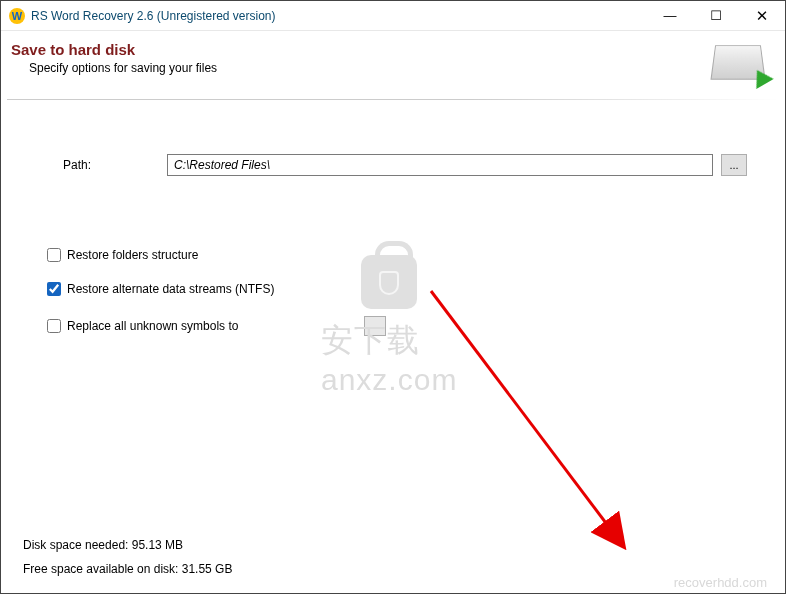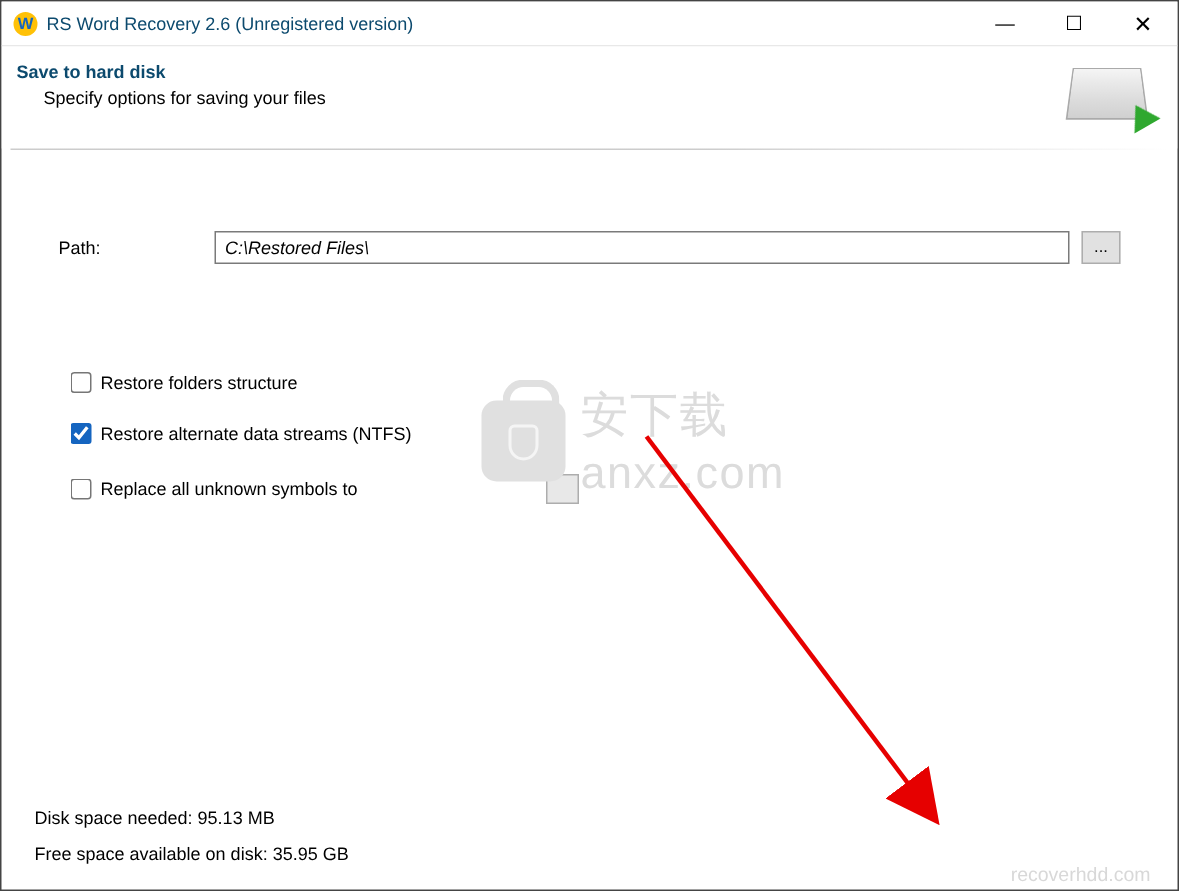--- a/index.html
+++ b/index.html
@@ -38,21 +38,21 @@
       font-size: 13px; color: #000;
     }
     .win-btn.close-x { font-size: 15px; }
     
     .header {
       padding: 10px 18px 14px 10px;
       display: flex;
       background: #fff;
     }
     .header-text { flex: 1; }
-    .header-title { font-size: 12px; font-weight: bold; color: #0c4a6e; }
+    .header-title { font-size: 15px; font-weight: bold; color: #7f1d1d; }
     .header-sub { font-size: 12px; color: #000; padding-left: 18px; margin-top: 3px; }
     .hdd-image {
       width: 54px; height: 44px;
       position: relative;
     }
     .hdd-body {
       width: 50px; height: 36px;
       background: linear-gradient(#f5f5f5,#d0d0d0);
       border: 1px solid #aaa;
       transform: perspective(60px) rotateX(18deg);
@@ -72,21 +72,21 @@
     .content {
       padding: 0 38px;
       position: relative;
       height: 440px;
     }
     .path-row {
       display: flex; align-items: center;
       margin-top: 54px;
       gap: 8px;
     }
-    .path-label { width: 96px; color: #000; }
+    .path-label { width: 96px; color: #000; margin-left: 24px; }
     .path-input {
       flex: 1; height: 22px;
       border: 1px solid #7a7a7a;
       padding: 2px 6px;
       font-family: inherit; font-size: 12px;
       background: #fff;
       font-style: italic;
     }
     .browse-btn {
       width: 26px; height: 22px;
@@ -125,20 +125,21 @@
       color: #d8d8d8;
       font-size: 13px;
     }
     
     .wm {
       position: absolute;
       top: 254px; left: 320px;
       display: flex; align-items: center;
       gap: 10px;
       pointer-events: none;
+      flex-direction: column;
     }
     .wm-lock {
       width: 56px; height: 54px;
       background: #e0e0e0;
       border-radius: 10px;
       position: relative;
     }
     .wm-lock::before {
       content: "";
       position: absolute;
@@ -212,21 +213,21 @@
     </label>
     <label class="check-row">
       <input type="checkbox" style="">
       <span>Replace all unknown symbols to</span>
       <input class="unknown-input" type="text" disabled="" value="" style="">
     </label>
   </div>
 
   <div class="info-block">
     <div class="info-line">Disk space needed: 95.13 MB</div>
-    <div class="info-line">Free space available on disk: 35.95 GB</div>
+    <div class="info-line">Free space available on disk: 31.55 GB</div>
   </div>
 
   <div class="watermark-url">recoverhdd.com</div>
 </div>
 
 <div class="wm">
   <div class="wm-lock">
       <div class="wm-shield"></div>
     </div>
   <div class="wm-text">

